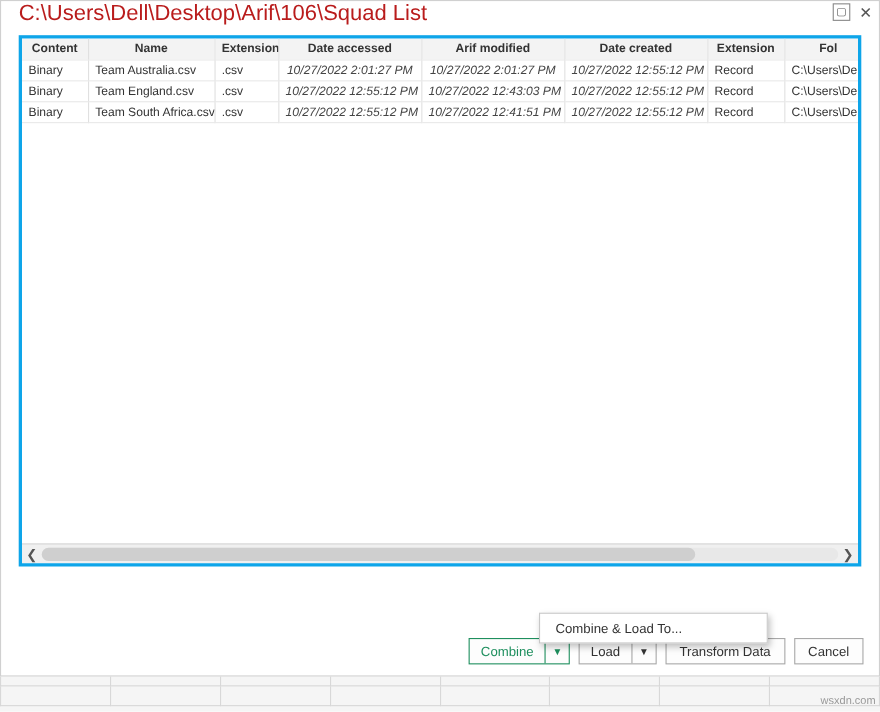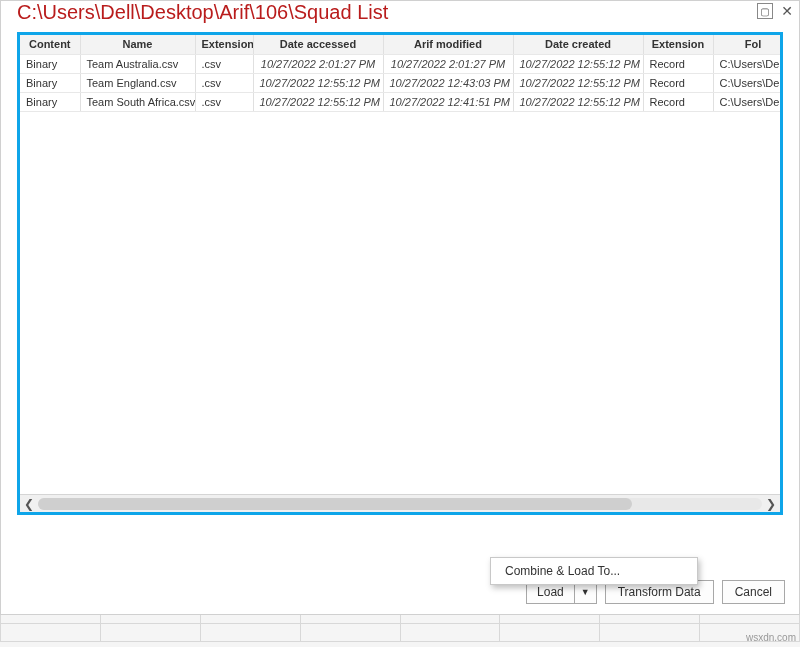--- a/index.html
+++ b/index.html
@@ -273,20 +273,24 @@
     <div class="hscroll">
       <div class="arrow">❮</div>
       <div class="track">
         <div class="thumb"></div>
       </div>
       <div class="arrow">❯</div>
     </div>
   </div>
 
   <div class="buttons">
+    <div class="btn accent split">
+      <span class="main">Combine</span>
+      <span class="caret">▼</span>
+    </div>
     <div class="btn split">
       <span class="main">Load</span>
       <span class="caret">▼</span>
     </div>
     <div class="btn">Transform Data</div>
     <div class="btn">Cancel</div>
   </div>
 </div>
 
 <div class="dropdown">

